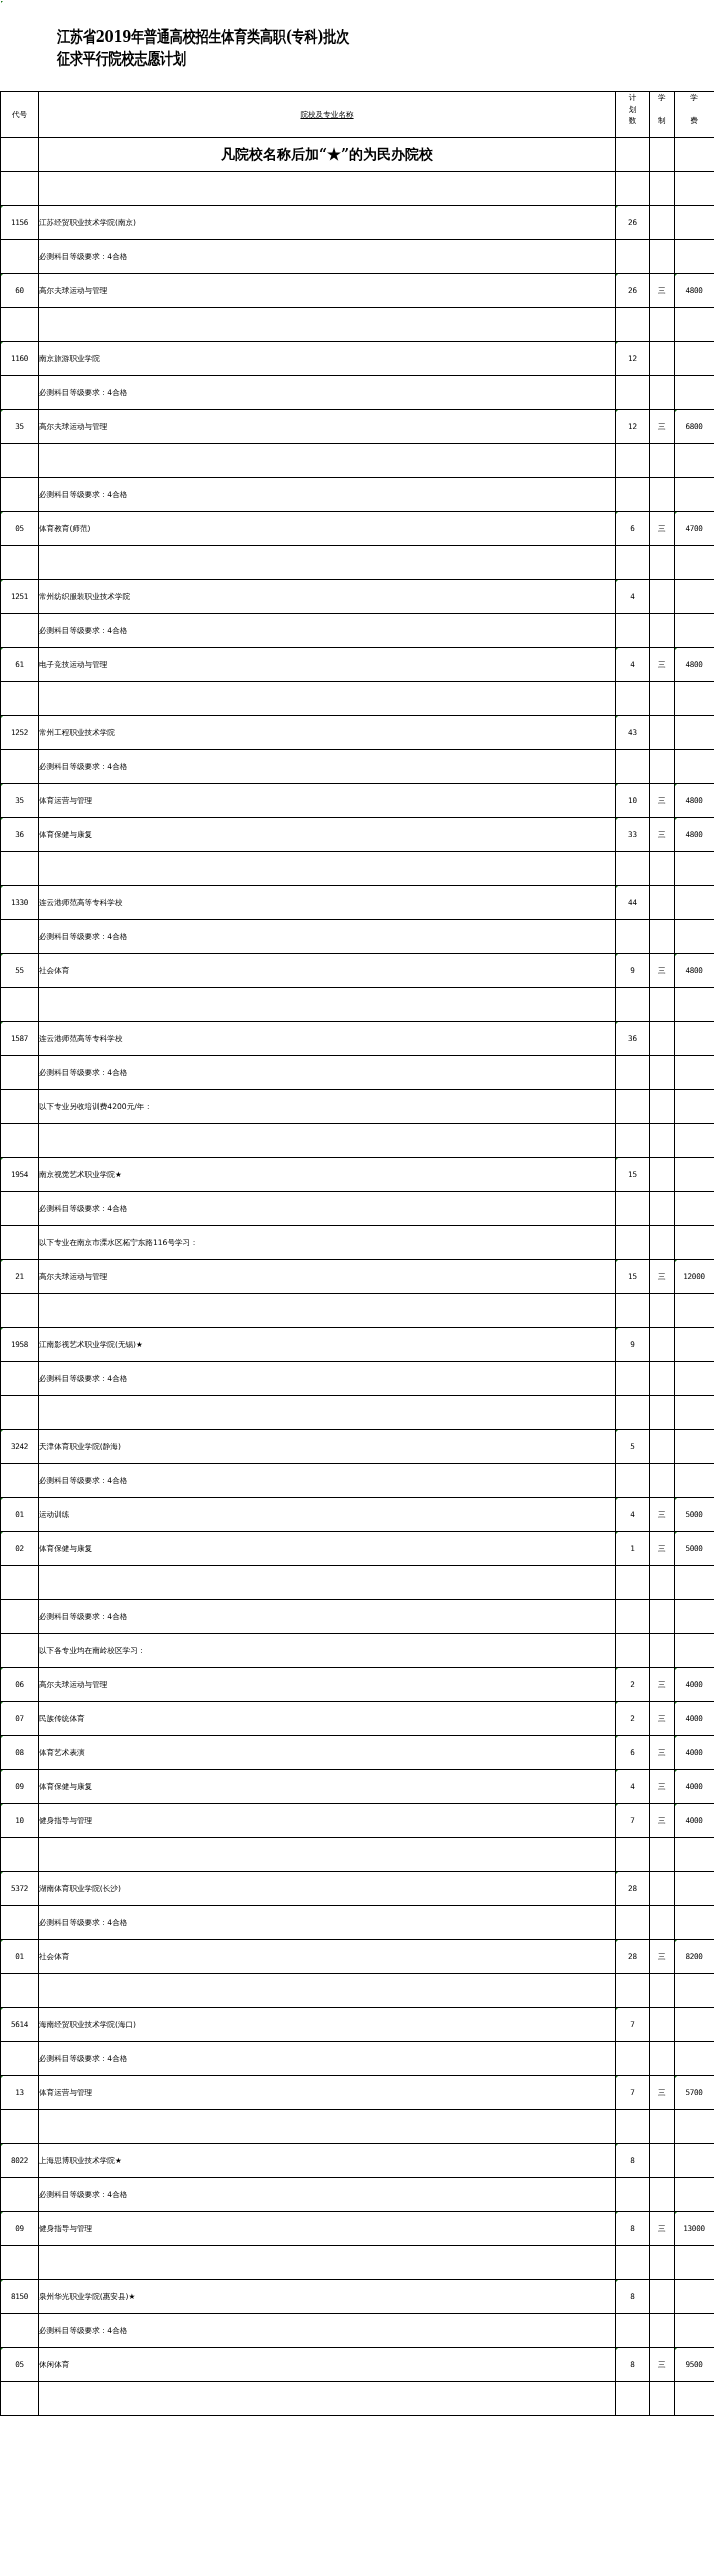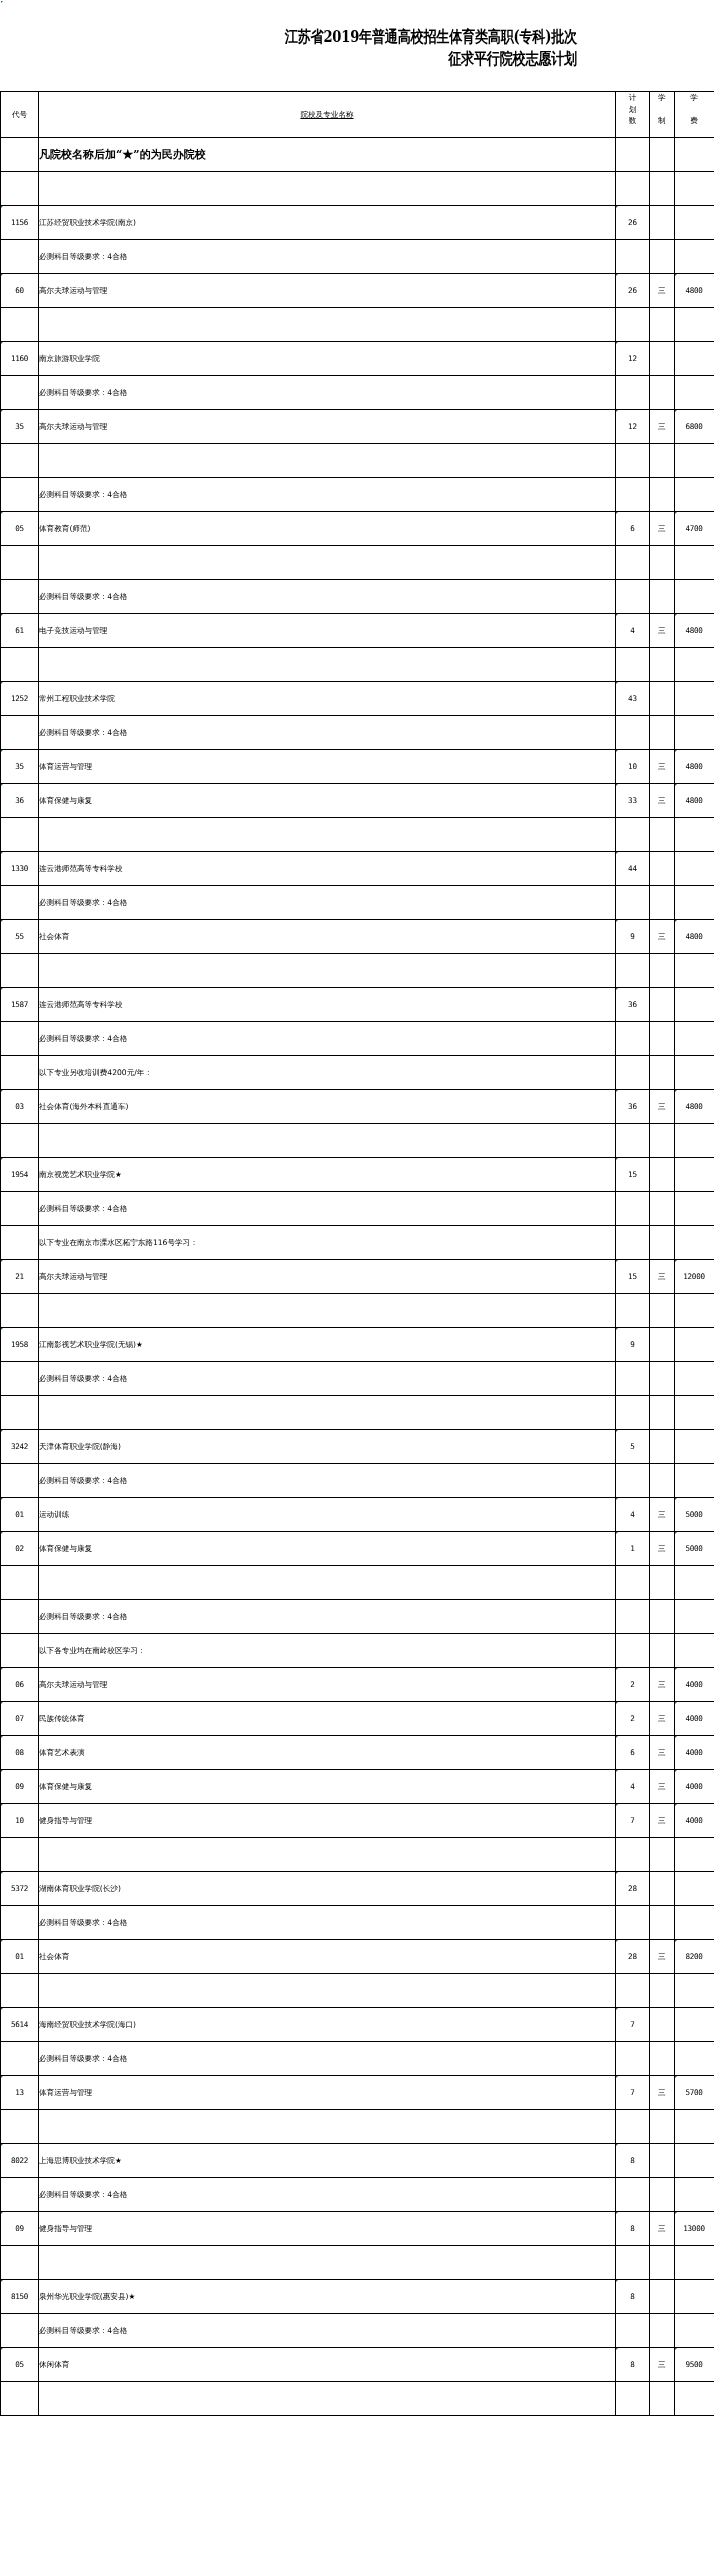--- a/index.html
+++ b/index.html
@@ -1,39 +1,39 @@
 <!DOCTYPE html>
 <html style="font-size:9.3px"><head>
 <meta charset="utf-8">
 <style>
   html, body { margin: 0; padding: 0; background: #ffffff; }
   body { width: 714px; height: 2576px; position: relative; overflow: hidden;
          font-family: "DejaVu Serif", "Liberation Serif", serif; color: #000; }
   .corner-mark { position: absolute; left: 0.6px; top: 0.6px; width: 0; height: 0;
          border-top: 2.9px solid #1a7a1a; border-right: 2.9px solid transparent; }
-  .title { position: absolute; left: 0; width: 634px; top: 26px; text-align: right;
+  .title { position: absolute; left: 0; width: 634px; top: 26px; text-align: left;
            font-family: "DejaVu Serif", serif; font-size: 16px; line-height: 21.6px;
            font-weight: bold; letter-spacing: -0.3px; }
   .title div { transform: scaleX(0.82); }
   table.plan { position: absolute; left: 0; top: 91px; width: 714px;
        border-collapse: collapse; table-layout: fixed; }
   table.plan td, table.plan th { border: 0.6px solid #000; padding: 0; height: 33px;
        position: relative; font-size: 7.6px; font-weight: normal; }
   table.plan th { height: 45px; border-width: 0.9px; }
   table.plan tr { border-bottom: 0.9px solid #000; }
   col.c1 { width: 38px; } col.c2 { width: 577px; } col.c3 { width: 34px; }
   col.c4 { width: 24.5px; } col.c5 { width: 40px; }
   th.h-code { font-family: "DejaVu Serif", serif; font-size: 8.8px; font-weight: bold; margin-left: 36px; }
   th.h-name { font-size: 8.8px; font-weight: bold; text-decoration: underline; }
   th.h-vert { font-size: 8.8px; font-weight: bold; line-height: 11.7px; vertical-align: top; padding-top: 2.3px; }
   th.h-vert span { display: block; }
   th.h-vert .gap { height: 11.7px; }
   td.code { text-align: center; font-family: "DejaVu Sans Mono", monospace; font-size: 7px; letter-spacing: -0.3px; }
   td.name { text-align: left; padding-left: 2.3px; font-family: "DejaVu Sans", sans-serif; font-size: 7.3px; }
-  td.name.note-bold { font-family: "DejaVu Serif", serif; font-weight: bold; font-size: 11px; }
+  td.name.note-bold { font-family: "DejaVu Serif", serif; font-weight: bold; font-size: 14px; text-align: center; }
   td.num { text-align: center; font-family: "DejaVu Sans Mono", monospace; font-size: 7px; }
   td.dur { text-align: center; font-family: "DejaVu Sans", sans-serif; font-size: 7.6px; }
   td.fee { text-align: center; font-family: "DejaVu Sans Mono", monospace; font-size: 7px; letter-spacing: -0.3px; }
   td .tri { position: absolute; left: 0; top: 0; width: 0; height: 0;
             border-top: 2.9px solid #1a7a1a; border-right: 2.3px solid transparent; }
 </style>
 </head>
 <body>
 
 <div class="corner-mark"></div>
@@ -158,20 +158,27 @@
         <td class="fee"><span class="tri"></span><span>4700</span></td>
       </tr>
       <tr>
         <td class="code"><span></span></td>
         <td class="name"><span></span></td>
         <td class="num"><span></span></td>
         <td class="dur"><span></span></td>
         <td class="fee"><span></span></td>
       </tr>
       <tr>
+        <td class="code"><span class="tri"></span><span>1251</span></td>
+        <td class="name"><span>常州纺织服装职业技术学院</span></td>
+        <td class="num"><span class="tri"></span><span>4</span></td>
+        <td class="dur"><span></span></td>
+        <td class="fee"><span></span></td>
+      </tr>
+      <tr>
         <td class="code"><span></span></td>
         <td class="name"><span>必测科目等级要求：4合格</span></td>
         <td class="num"><span></span></td>
         <td class="dur"><span></span></td>
         <td class="fee"><span></span></td>
       </tr>
       <tr>
         <td class="code"><span class="tri"></span><span>61</span></td>
         <td class="name"><span>电子竞技运动与管理</span></td>
         <td class="num"><span class="tri"></span><span>4</span></td>
@@ -261,27 +268,20 @@
         <td class="num"><span></span></td>
         <td class="dur"><span></span></td>
         <td class="fee"><span></span></td>
       </tr>
       <tr>
         <td class="code"><span></span></td>
         <td class="name"><span>以下专业另收培训费4200元/年：</span></td>
         <td class="num"><span></span></td>
         <td class="dur"><span></span></td>
         <td class="fee"><span></span></td>
-      </tr>
-      <tr>
-        <td class="code"><span class="tri"></span><span>03</span></td>
-        <td class="name"><span>社会体育(海外本科直通车)</span></td>
-        <td class="num"><span class="tri"></span><span>36</span></td>
-        <td class="dur"><span>三</span></td>
-        <td class="fee"><span class="tri"></span><span>4800</span></td>
       </tr>
       <tr>
         <td class="code"><span></span></td>
         <td class="name"><span></span></td>
         <td class="num"><span></span></td>
         <td class="dur"><span></span></td>
         <td class="fee"><span></span></td>
       </tr>
       <tr>
         <td class="code"><span class="tri"></span><span>1954</span></td>

